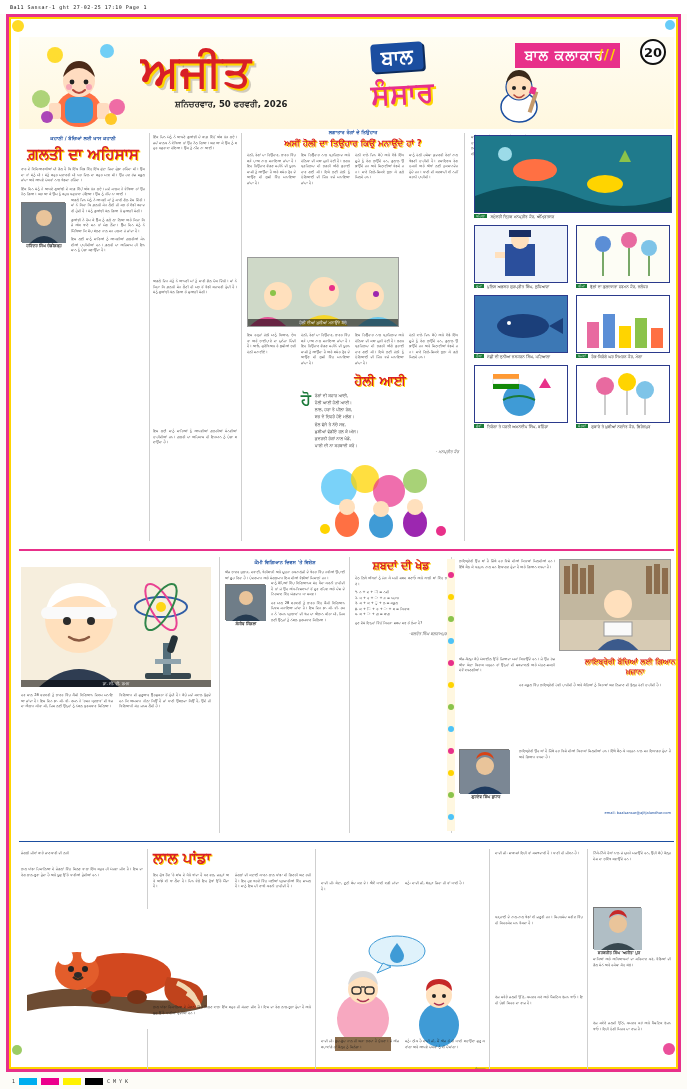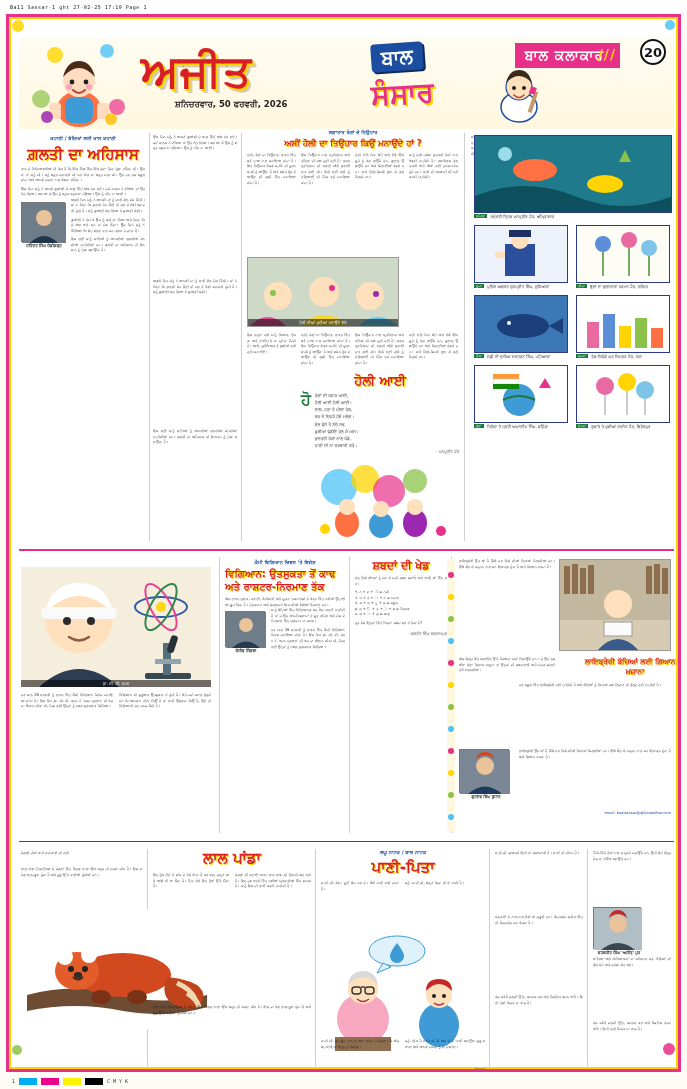--- a/index.html
+++ b/index.html
@@ -482,21 +482,20 @@
           </g>
         </svg>
         <div class="cap">ਡਾ. ਸੀ. ਵੀ. ਰਮਨ</div>
       </div>
 
       <div class="col body-text" style="left:2px; top:140px; width:92px;">ਹਰ ਸਾਲ 28 ਫਰਵਰੀ ਨੂੰ ਭਾਰਤ ਵਿੱਚ ਕੌਮੀ ਵਿਗਿਆਨ ਦਿਵਸ ਮਨਾਇਆ ਜਾਂਦਾ ਹੈ। ਇਸ ਦਿਨ ਡਾ. ਸੀ. ਵੀ. ਰਮਨ ਨੇ 'ਰਮਨ ਪ੍ਰਭਾਵ' ਦੀ ਖੋਜ ਦਾ ਐਲਾਨ ਕੀਤਾ ਸੀ, ਜਿਸ ਲਈ ਉਨ੍ਹਾਂ ਨੂੰ ਨੋਬਲ ਪੁਰਸਕਾਰ ਮਿਲਿਆ।</div>
       <div class="col body-text" style="left:100px; top:140px; width:92px;">ਵਿਗਿਆਨ ਦੀ ਸ਼ੁਰੂਆਤ ਉਤਸੁਕਤਾ ਤੋਂ ਹੁੰਦੀ ਹੈ। ਬੱਚੇ ਜਦੋਂ ਸਵਾਲ ਪੁੱਛਦੇ ਹਨ ਕਿ ਅਸਮਾਨ ਨੀਲਾ ਕਿਉਂ ਹੈ ਜਾਂ ਪਾਣੀ ਉਬਲਦਾ ਕਿਉਂ ਹੈ, ਉਦੋਂ ਹੀ ਵਿਗਿਆਨੀ ਸੋਚ ਜਨਮ ਲੈਂਦੀ ਹੈ।</div>
 
       <div class="col" style="left:206px; top:6px; width:120px;">
         <div class="kicker" style="text-align:center;">ਕੌਮੀ ਵਿਗਿਆਨ ਦਿਵਸ 'ਤੇ ਵਿਸ਼ੇਸ਼</div>
-        <div class="headline" style="font-size:10px; line-height:1.25; margin-top:2px;">ਵਿਗਿਆਨ: ਉਤਸੁਕਤਾ ਤੋਂ ਕਾਢ ਅਤੇ ਰਾਸ਼ਟਰ-ਨਿਰਮਾਣ ਤੱਕ</div>
         <div class="body-text" style="margin-top:4px;">ਅੱਜ ਭਾਰਤ ਪੁਲਾੜ, ਦਵਾਈ, ਖੇਤੀਬਾੜੀ ਅਤੇ ਸੂਚਨਾ ਤਕਨਾਲੋਜੀ ਦੇ ਖੇਤਰ ਵਿੱਚ ਨਵੀਆਂ ਉਚਾਈਆਂ ਛੂਹ ਰਿਹਾ ਹੈ। ਚੰਦਰਯਾਨ ਅਤੇ ਮੰਗਲਯਾਨ ਇਸ ਦੀਆਂ ਵੱਡੀਆਂ ਮਿਸਾਲਾਂ ਹਨ।</div>
         <div style="float:left; width:42px; margin:3px 4px 2px 0;">
           <div class="mugshot" style="width:40px; height:36px;">
             <svg viewBox="0 0 40 36" width="40" height="36">
                 <rect width="40" height="36" fill="#6f7d88"></rect>
                 <circle cx="20" cy="13" r="7" fill="#e9c49a"></circle>
                 <path d="M6 36 q14 -13 28 0z" fill="#243a50"></path>
               </svg>
           </div>
           <div class="mugname">ਸੰਜੀਵ
@@ -585,21 +584,21 @@
       <div class="divider-h" style="left:0; top:-4px; width:655px; background:#1b4ea0; height:1px;"></div>
       <div class="divider-v" style="left:128px; top:4px; height:224px;"></div>
       <div class="divider-v" style="left:296px; top:4px; height:224px;"></div>
       <div class="divider-v" style="left:470px; top:4px; height:224px;"></div>
       <div class="divider-v" style="left:568px; top:4px; height:224px;"></div>
 
       <div class="col body-text" style="left:2px; top:6px; width:122px;">ਜੰਗਲੀ ਜੀਵਾਂ ਬਾਰੇ ਜਾਣਕਾਰੀ ਦੀ ਲੜੀ</div>
       <div class="col body-text" style="left:2px; top:22px; width:122px;">ਲਾਲ ਪਾਂਡਾ ਹਿਮਾਲਿਆ ਦੇ ਜੰਗਲਾਂ ਵਿੱਚ ਮਿਲਣ ਵਾਲਾ ਇੱਕ ਬਹੁਤ ਹੀ ਸੋਹਣਾ ਜੀਵ ਹੈ। ਇਸ ਦਾ ਰੰਗ ਲਾਲ-ਭੂਰਾ ਹੁੰਦਾ ਹੈ ਅਤੇ ਪੂਛ ਉੱਤੇ ਧਾਰੀਆਂ ਹੁੰਦੀਆਂ ਹਨ।</div>
 
       <div class="col" style="left:134px; top:4px; width:158px;">
-        <div class="headline" style="font-size:15px; text-align:center;">ਲਾਲ ਪਾਂਡਾ</div>
+        <div class="headline" style="font-size:15px; text-align:left;">ਲਾਲ ਪਾਂਡਾ</div>
       </div>
 
       <svg style="position:absolute; left:8px; top:64px;" width="180" height="120">
         <rect width="180" height="120" fill="#fff"></rect>
         <path d="M0 86 q50 -14 100 2 q40 8 80 -2 v12 q-40 12 -84 4 q-48 -10 -96 0z" fill="#6d4c33"></path>
         <ellipse cx="96" cy="66" rx="48" ry="22" fill="#d2481f"></ellipse>
         <ellipse cx="50" cy="62" rx="22" ry="19" fill="#e35d2b"></ellipse>
         <circle cx="38" cy="48" r="8" fill="#fff"></circle>
           <circle cx="62" cy="46" r="8" fill="#fff"></circle>
         <circle cx="44" cy="60" r="3" fill="#222"></circle>
@@ -613,24 +612,20 @@
         </g>
         <ellipse cx="74" cy="88" rx="10" ry="7" fill="#7a3216"></ellipse>
         <ellipse cx="110" cy="88" rx="10" ry="7" fill="#7a3216"></ellipse>
       </svg>
 
       <div class="col body-text" style="left:134px; top:28px; width:76px;">ਇਹ ਮੁੱਖ ਤੌਰ 'ਤੇ ਬਾਂਸ ਦੇ ਪੱਤੇ ਖਾਂਦਾ ਹੈ ਪਰ ਫਲ, ਜੜ੍ਹਾਂ ਅਤੇ ਆਂਡੇ ਵੀ ਖਾ ਲੈਂਦਾ ਹੈ। ਦਿਨ ਵੇਲੇ ਇਹ ਰੁੱਖਾਂ ਉੱਤੇ ਸੌਂਦਾ ਹੈ।</div>
       <div class="col body-text" style="left:216px; top:28px; width:76px;">ਜੰਗਲਾਂ ਦੀ ਕਟਾਈ ਕਾਰਨ ਲਾਲ ਪਾਂਡਾ ਦੀ ਗਿਣਤੀ ਘਟ ਰਹੀ ਹੈ। ਇਹ ਹੁਣ ਖ਼ਤਰੇ ਵਿੱਚ ਪਈਆਂ ਪ੍ਰਜਾਤੀਆਂ ਵਿੱਚ ਸ਼ਾਮਲ ਹੈ। ਸਾਨੂੰ ਇਸ ਦੀ ਰਾਖੀ ਕਰਨੀ ਚਾਹੀਦੀ ਹੈ।</div>
 
       <div class="col body-text" style="left:134px; top:160px; width:158px;">ਲਾਲ ਪਾਂਡਾ ਹਿਮਾਲਿਆ ਦੇ ਜੰਗਲਾਂ ਵਿੱਚ ਮਿਲਣ ਵਾਲਾ ਇੱਕ ਬਹੁਤ ਹੀ ਸੋਹਣਾ ਜੀਵ ਹੈ। ਇਸ ਦਾ ਰੰਗ ਲਾਲ-ਭੂਰਾ ਹੁੰਦਾ ਹੈ ਅਤੇ ਪੂਛ ਉੱਤੇ ਧਾਰੀਆਂ ਹੁੰਦੀਆਂ ਹਨ।</div>
 
-      <div class="col" style="left:302px; top:4px; width:164px;">
-        <div class="kicker" style="text-align:center;">ਲਘੂ ਨਾਟਕ / ਬਾਲ ਨਾਟਕ</div>
-        <div class="headline blue" style="font-size:15px; text-align:center; margin-top:2px;">ਪਾਣੀ-ਪਿਤਾ</div>
-      </div>
       <div class="col body-text" style="left:302px; top:36px; width:78px;">ਦਾਦੀ ਜੀ: ਬੇਟਾ, ਟੂਟੀ ਬੰਦ ਕਰ ਦੇ। ਐਵੇਂ ਪਾਣੀ ਵਗੀ ਜਾਂਦਾ ਹੈ।</div>
       <div class="col body-text" style="left:386px; top:36px; width:80px;">ਮਨੂੰ: ਦਾਦੀ ਜੀ, ਥੋੜ੍ਹਾ ਜਿਹਾ ਹੀ ਤਾਂ ਪਾਣੀ ਹੈ।</div>
 
       <svg style="position:absolute; left:300px; top:88px;" width="166" height="120">
         <rect width="166" height="120" fill="#fff"></rect>
 
         <ellipse cx="78" cy="18" rx="28" ry="15" fill="#dff2fb" stroke="#3f9bd6"></ellipse>
         <path d="M64 30 l-6 10 l14 -6z" fill="#dff2fb" stroke="#3f9bd6"></path>
         <path d="M78 10 q7 9 7 13 a7 7 0 0 1 -14 0 q0 -4 7 -13z" fill="#3f9bd6"></path>
 

